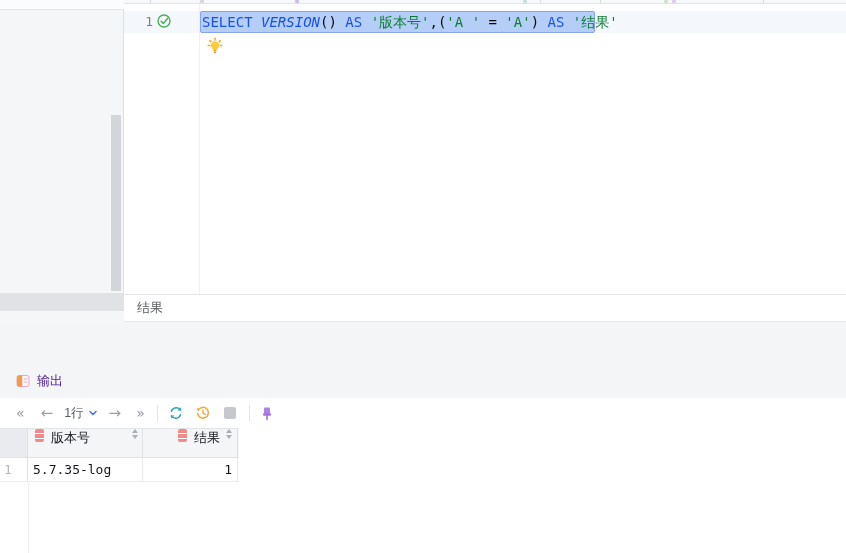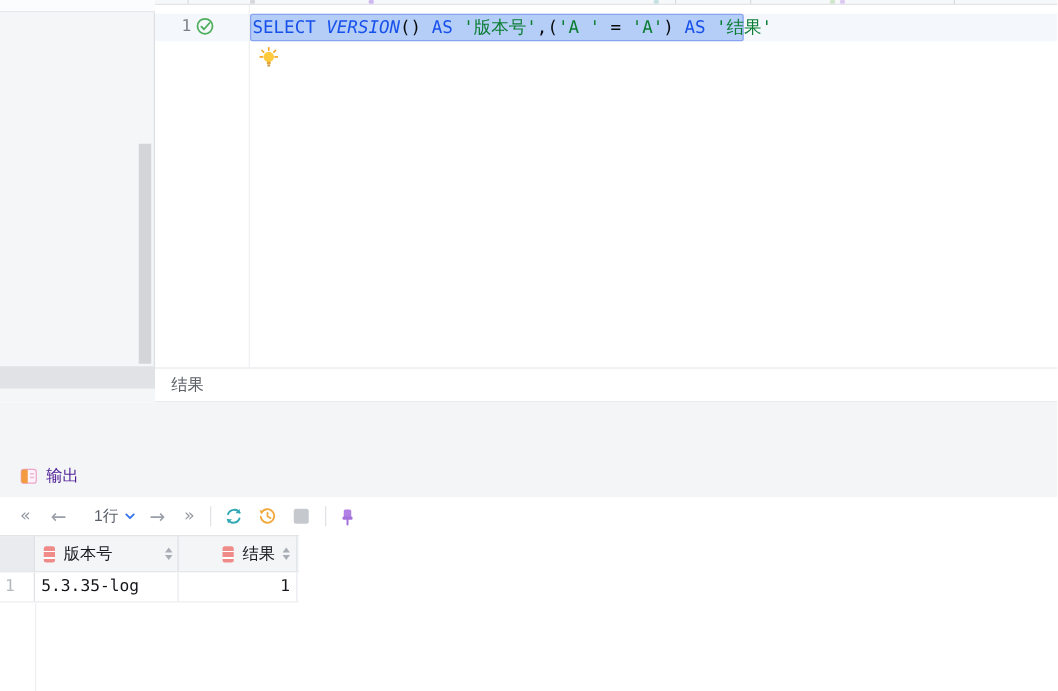--- a/index.html
+++ b/index.html
@@ -57,21 +57,21 @@
   .nav-arrow { font-family:"DejaVu Sans", sans-serif; color:#9aa0a8; font-size:15px; line-height:1; cursor:pointer; }
   .rowcount { display:flex; align-items:center; cursor:pointer; }
   .rowcount-label { font-size:12.5px; color:#595e66; }
   .tsep { width:1px; height:16px; background:#e0e2e6; }
   .stop-square { width:12px; height:12px; background:#c5c9ce; border-radius:2px; cursor:pointer; }
   .tool-icon { cursor:pointer; display:flex; align-items:center; }
 
   
   .grid-header { left:0; top:428px; width:239px; height:30px; background:#f4f5f7; border-top:1px solid #e2e4e8; border-bottom:1px solid #e0e2e6; }
   .num-head { position:absolute; left:0; top:0; width:28px; height:28px; background:#e9ebee; border-right:1px solid #dfe1e5; }
-  .hcell { position:absolute; top:0; height:28px; display:flex; align-items:center; cursor:pointer; }
+  .hcell { position:absolute; top:0; height:28px; display:flex; cursor:pointer; }
   .hcell-1 { left:28px; width:115px; border-right:1px solid #dfe1e5; padding-left:7px; }
   .hcell-2 { left:143px; width:95px; border-right:1px solid #dfe1e5; justify-content:flex-end; padding-right:5px; }
   .col-icon { width:9px; height:13px; border-radius:2px; flex:none;
               background:linear-gradient(to bottom,#ef8b89 0 3.5px,#ffffff 3.5px 5px,#ef8b89 5px 8.5px,#ffffff 8.5px 10px,#ef8b89 10px); }
   .hlabel { font-size:13px; color:#17191d; margin-left:7px; white-space:nowrap; }
   .sort { display:flex; flex-direction:column; align-items:center; margin-left:auto; margin-right:4px; cursor:pointer; }
   .hcell-2 .sort { margin-left:6px; margin-right:0; }
   .sort i { display:block; width:0; height:0; border-left:3.5px solid transparent; border-right:3.5px solid transparent; }
   .sort .up { border-bottom:4px solid #a9adb5; margin-bottom:2px; }
   .sort .dn { border-top:4px solid #a9adb5; }
@@ -151,21 +151,21 @@
         <line x1="8" y1="5" x2="11.3" y2="5" stroke="#f0b7d8" stroke-width="1.2"></line>
         <line x1="8" y1="8" x2="11.3" y2="8" stroke="#f0b7d8" stroke-width="1.2"></line>
       </svg>
       <span class="tab-label">输出</span>
     </div>
   </div>
 
   <div class="abs rtoolbar">
     <span class="nav-glyph" style="margin-left:16px">«</span>
     <span class="nav-arrow" style="margin-left:16px">←</span>
-    <span class="rowcount" style="margin-left:22px">
+    <span class="rowcount" style="margin-left:11px">
       <span class="rowcount-label">1行</span>
       <svg width="10" height="10" viewBox="0 0 10 10" style="margin-left:4px">
         <path d="M2 3.5 L5 6.5 L8 3.5" fill="none" stroke="#3574f0" stroke-width="1.5" stroke-linecap="round" stroke-linejoin="round"></path>
       </svg>
     </span>
     <span class="nav-arrow" style="margin-left:11px">→</span>
     <span class="nav-glyph" style="margin-left:15px">»</span>
     <span class="tsep" style="margin-left:12px"></span>
     <span class="tool-icon" style="margin-left:10px">
       <svg width="16" height="16" viewBox="0 0 16 16">
@@ -208,18 +208,18 @@
       <span class="hlabel">结果</span>
       <span class="sort">
           <i class="up"></i>
           <i class="dn"></i>
         </span>
     </div>
   </div>
 
   <div class="abs grid-row">
     <div class="num-cell">1</div>
-    <div class="dcell dcell-1">5.3.35-log</div>
+    <div class="dcell dcell-1">5.7.35-log</div>
     <div class="dcell dcell-2">1</div>
   </div>
   <div class="abs gutter-tail"></div>
 
 </div>
 
 </body></html>

